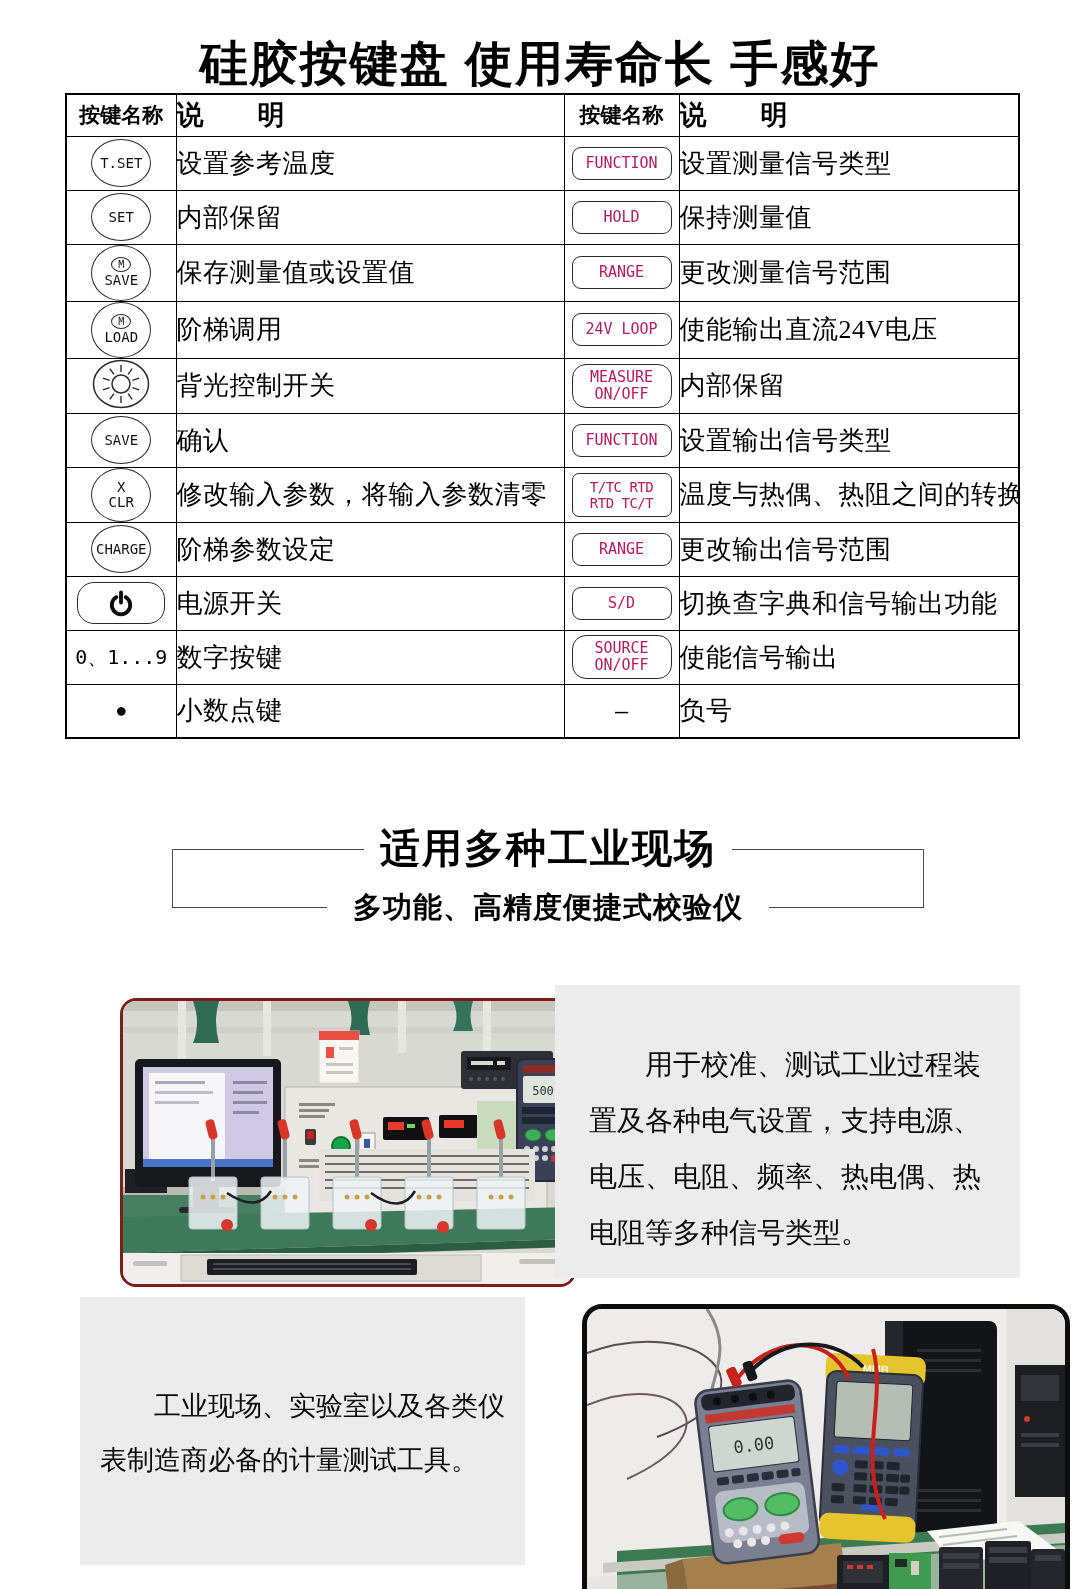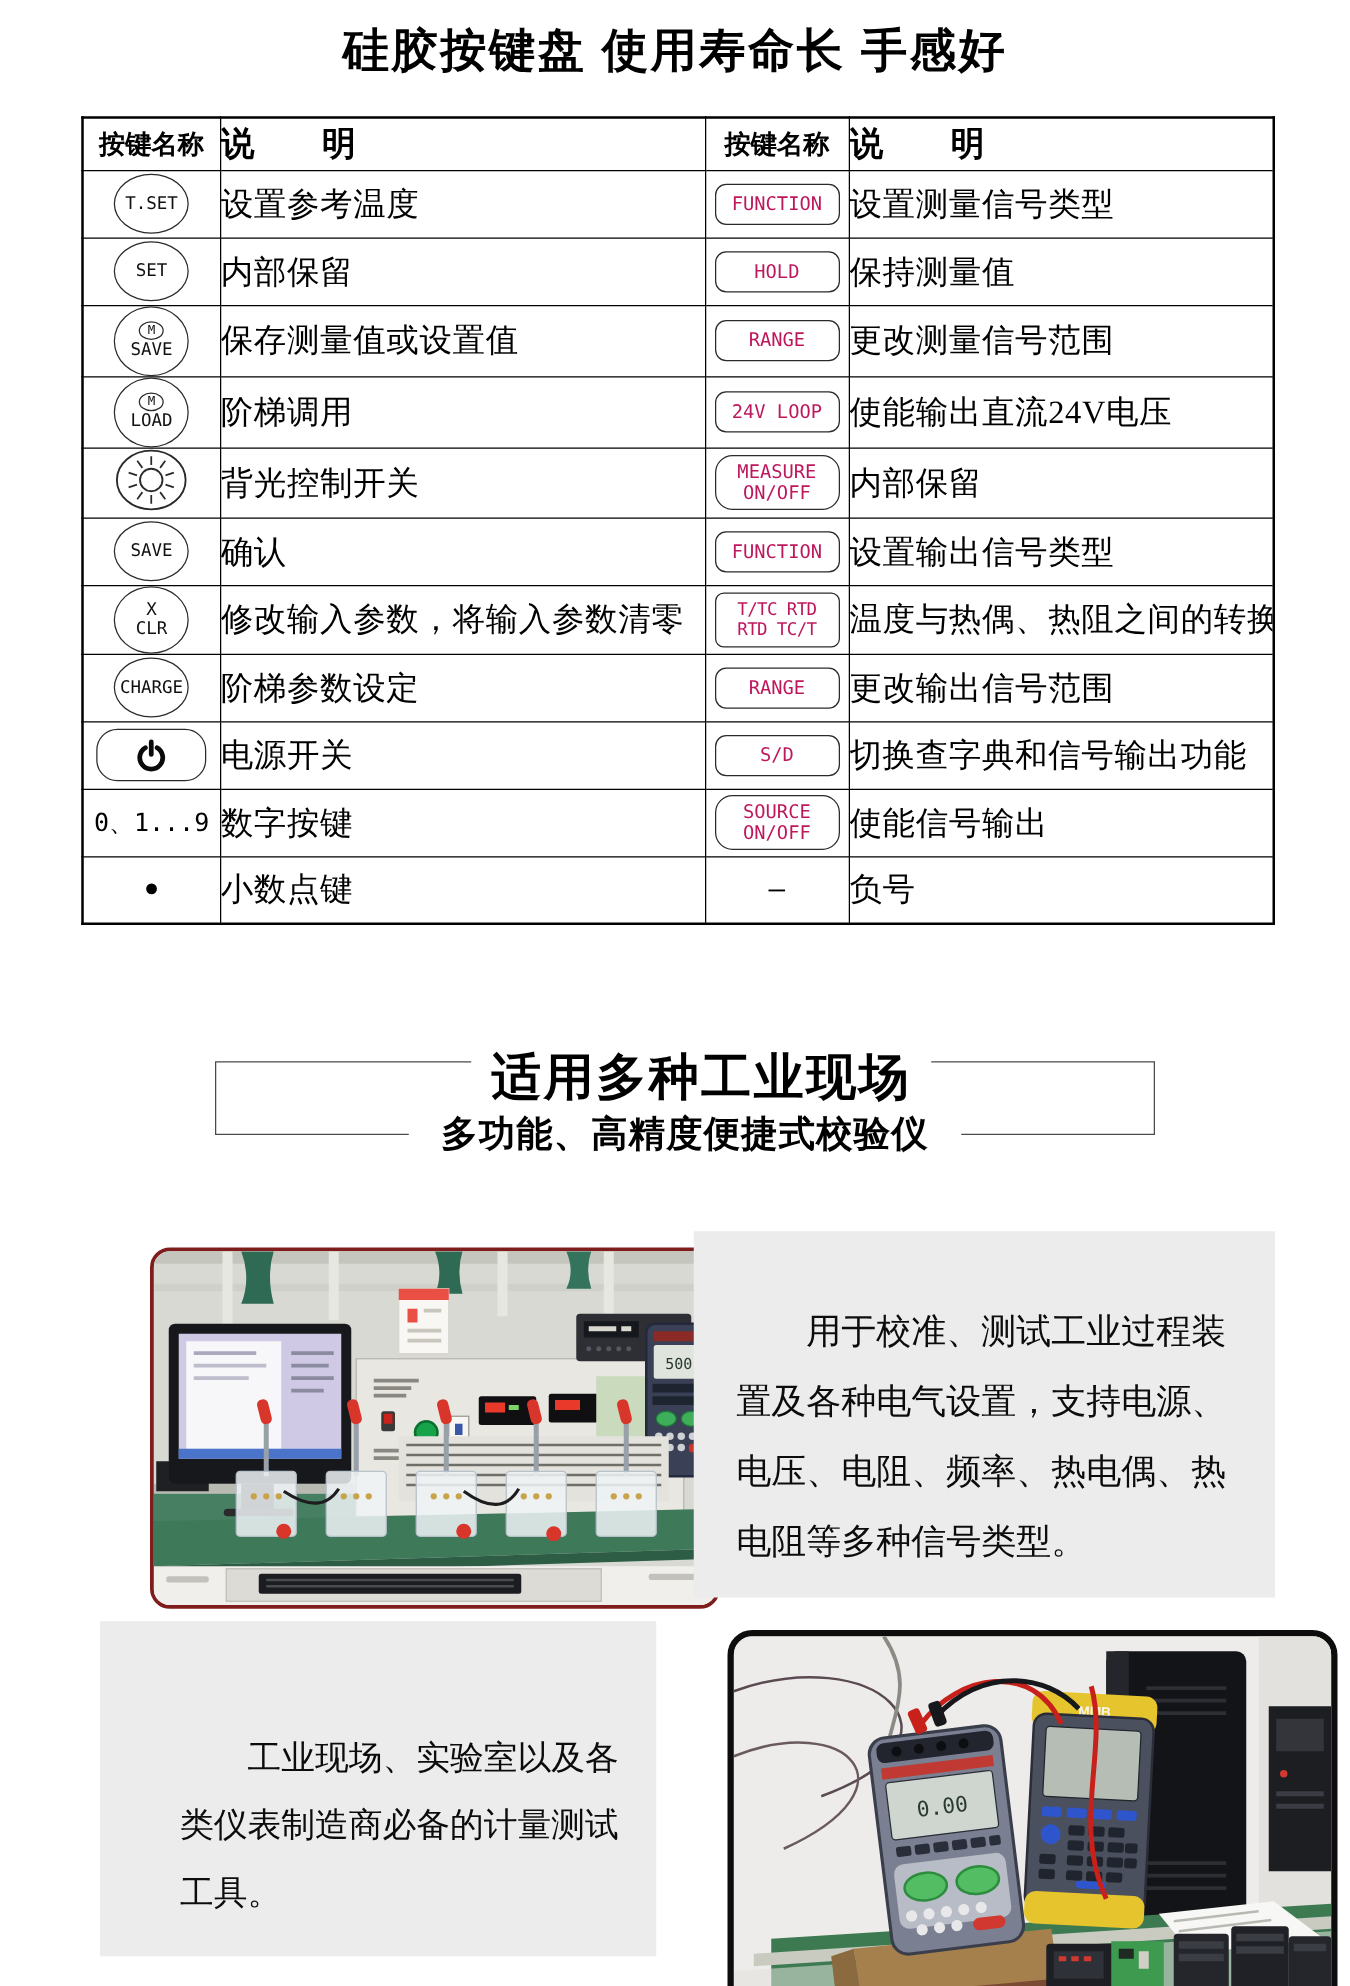--- a/index.html
+++ b/index.html
@@ -1,21 +1,21 @@
 <!DOCTYPE html>
 <html lang="zh"><head>
 <meta charset="utf-8">
 <style>
   html,body{margin:0;padding:0;background:#fff;}
   #page{position:relative;width:1080px;height:1589px;background:#ffffff;overflow:hidden;
         font-family:"Liberation Sans","DejaVu Sans",sans-serif;color:#000;}
 
   
-  #page-title{position:absolute;top:16px;left:0;width:1080px;margin:0;text-align:center;
-              font-size:37px;font-weight:bold;letter-spacing:2px;}
+  #page-title{position:absolute;top:32px;left:0;width:1080px;margin:0;text-align:center;
+              font-size:48px;font-weight:bold;letter-spacing:2px;}
 
   
   #keypad-table{position:absolute;left:65px;top:93px;width:953px;border-collapse:collapse;
                 table-layout:fixed;border:2px solid #000;}
   #keypad-table th,#keypad-table td{border:1px solid #000;padding:0;vertical-align:middle;}
   #keypad-table thead tr{height:42px;}
   #keypad-table tbody tr{height:54px;}
   th.h-key{width:110px;text-align:center;font-size:21px;font-weight:bold;}
   th.h-desc{text-align:left;font-size:27px;font-weight:bold;padding-left:14px;}
   col.c1{width:110px;} col.c2{width:388px;} col.c3{width:115px;} col.c4{width:340px;}
@@ -39,35 +39,35 @@
   .kpow{min-width:86px;height:40px;border-radius:17px;}
   .kicon{display:inline-block;line-height:0;}
   .ktext{font-family:"DejaVu Sans Mono","Liberation Mono",monospace;font-size:20px;}
   .kdot{font-size:20px;line-height:20px;}
   .kdash{font-family:"DejaVu Sans Mono","Liberation Mono",monospace;font-size:22px;}
 
   
   #section-box{position:absolute;left:172px;top:849px;width:750px;height:57px;
                border:1px solid #4a4a4a;}
   #section-heading{position:absolute;top:-29px;left:50%;transform:translateX(-50%);
-                   margin:13px;background:#fff;padding:0 16px;font-size:40px;font-weight:bold;
+                   margin:0;background:#fff;padding:0 16px;font-size:40px;font-weight:bold;
                    letter-spacing:2px;white-space:nowrap;}
   #section-subheading{position:absolute;bottom:-21px;left:50%;transform:translateX(-50%);
                       background:#fff;padding:0 26px;font-size:29px;font-weight:600;
                       letter-spacing:1px;white-space:nowrap;}
 
   
   .photo-frame{position:absolute;overflow:hidden;background:#d9d9d4;line-height:0;}
   #photo-bench{left:80px;top:982px;width:450px;height:283px;border:3px solid #7f1d1d;border-radius:16px;}
   #photo-handhelds{left:542px;top:1288px;width:478px;height:300px;border:5px solid #0d0d0d;border-radius:20px;}
   .text-block{position:absolute;background:#ececec;box-sizing:border-box;}
   #feature-text-1{left:555px;top:985px;width:465px;height:293px;padding:52px 34px 0 34px;}
   #feature-text-2{left:80px;top:1297px;width:445px;height:268px;padding:82px 20px 0 20px;}
   .text-block p{margin:0;font-size:28px;line-height:56px;text-indent:2em;color:#0c0c0c;}
-  #feature-text-2 p{font-size:27px;line-height:54px;margin-left:44px;}
+  #feature-text-2 p{font-size:27px;line-height:54px;}
 </style>
 </head>
 <body>
 
 <div id="page">
 
   <h1 id="page-title">硅胶按键盘 使用寿命长 手感好</h1>
 
   <table id="keypad-table">
     <colgroup>

